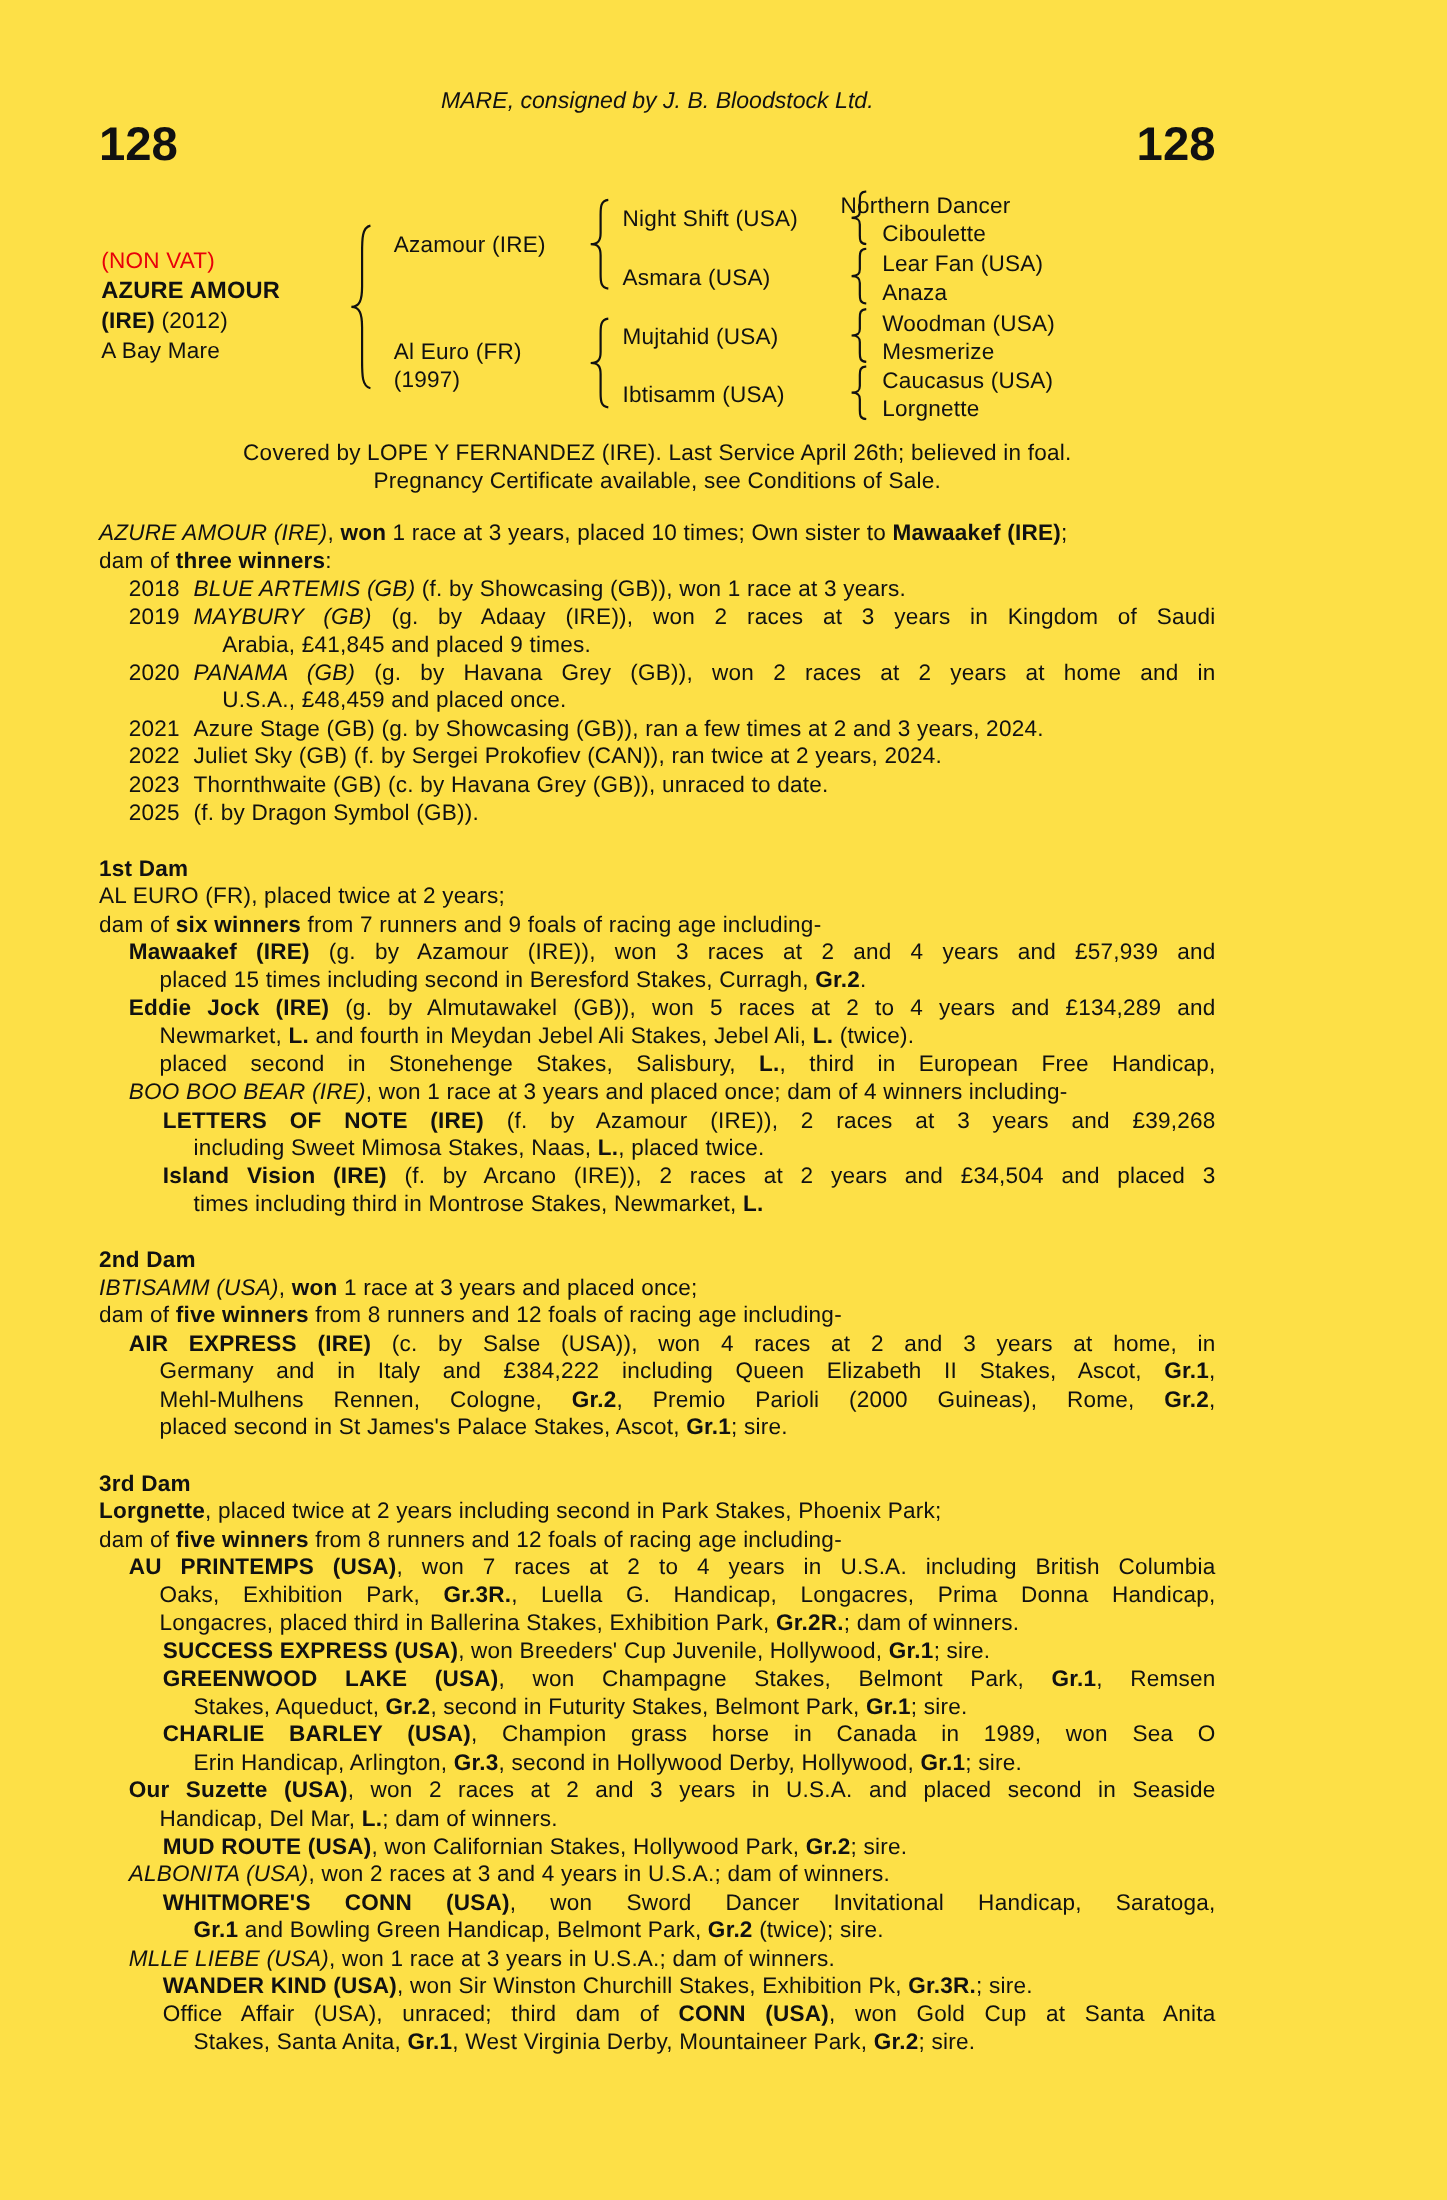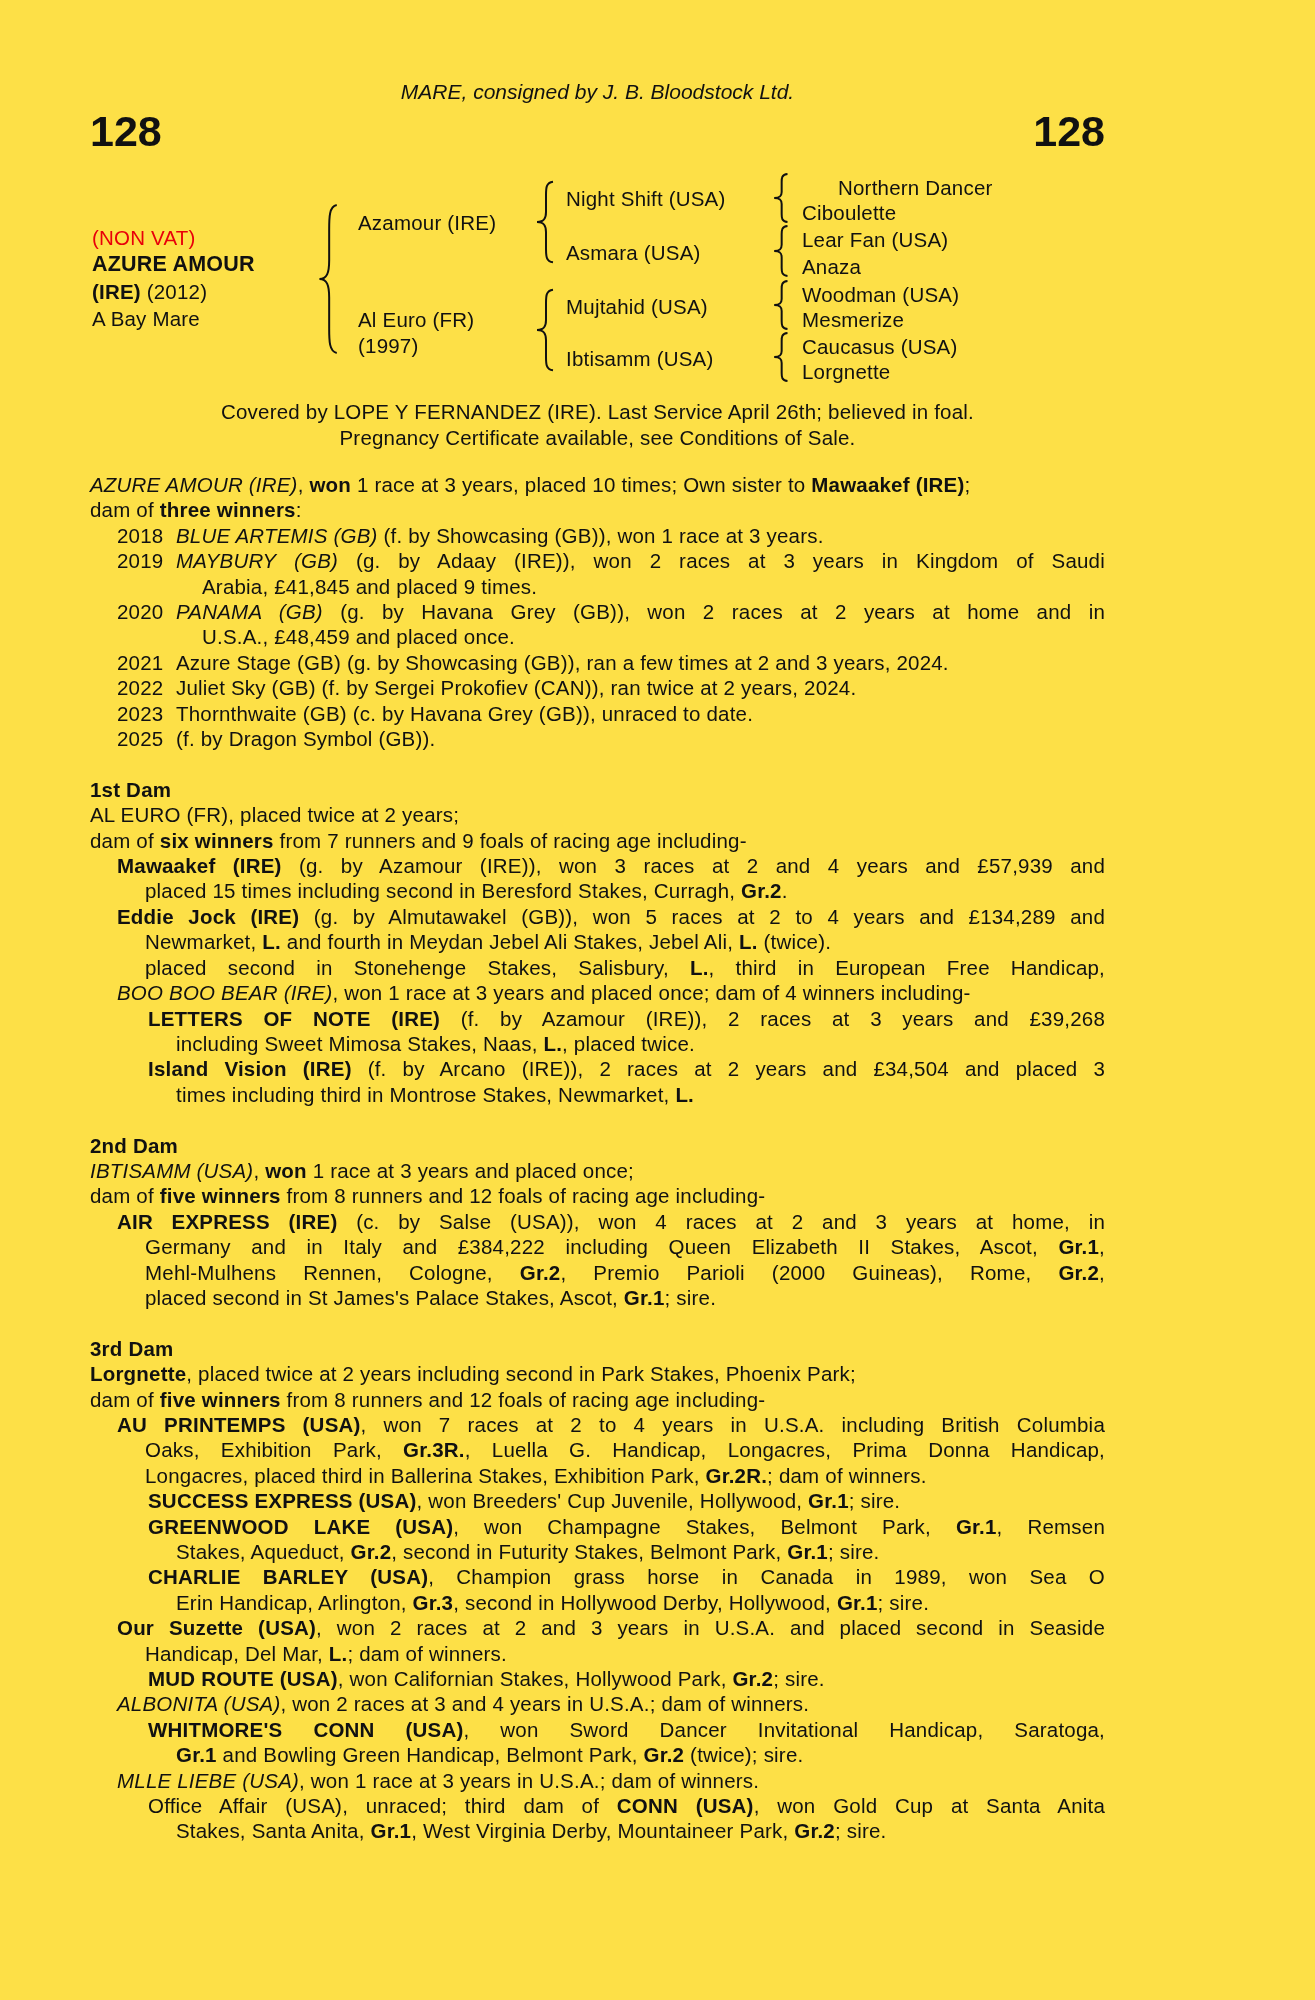--- a/index.html
+++ b/index.html
@@ -59,21 +59,21 @@
 
     <div class="pt" style="left:358px;top:211px;">Azamour (IRE)</div>
     <div class="pt" style="left:358px;top:308px;">Al Euro (FR)</div>
     <div class="pt" style="left:358px;top:334px;">(1997)</div>
 
     <div class="pt" style="left:566px;top:187px;">Night Shift (USA)</div>
     <div class="pt" style="left:566px;top:241px;">Asmara (USA)</div>
     <div class="pt" style="left:566px;top:295px;">Mujtahid (USA)</div>
     <div class="pt" style="left:566px;top:347px;">Ibtisamm (USA)</div>
 
-    <div class="pt" style="left:838px;top:176px;">Northern Dancer</div>
+    <div class="pt" style="left:764px;top:176px;">Northern Dancer</div>
     <div class="pt" style="left:802px;top:201px;">Ciboulette</div>
     <div class="pt" style="left:802px;top:228px;">Lear Fan (USA)</div>
     <div class="pt" style="left:802px;top:255px;">Anaza</div>
     <div class="pt" style="left:802px;top:283px;">Woodman (USA)</div>
     <div class="pt" style="left:802px;top:308px;">Mesmerize</div>
     <div class="pt" style="left:802px;top:335px;">Caucasus (USA)</div>
     <div class="pt" style="left:802px;top:360px;">Lorgnette</div>
 
     <div class="brace" style="left:314px;top:202px;width:26px;height:154px;">
       <svg viewBox="0 0 24 100" preserveAspectRatio="none">
@@ -160,17 +160,18 @@
       <div class="ln d2c"><span class="s-n">Stakes, Aqueduct, </span><span class="s-b">Gr.2</span><span class="s-n">, second in Futurity Stakes, Belmont Park, </span><span class="s-b">Gr.1</span><span class="s-n">; sire.</span></div>
       <div class="ln d2 just"><span class="s-b">CHARLIE BARLEY (USA)</span><span class="s-n">, Champion grass horse in Canada in 1989, won Sea O</span></div>
       <div class="ln d2c"><span class="s-n">Erin Handicap, Arlington, </span><span class="s-b">Gr.3</span><span class="s-n">, second in Hollywood Derby, Hollywood, </span><span class="s-b">Gr.1</span><span class="s-n">; sire.</span></div>
       <div class="ln d1 just"><span class="s-b">Our Suzette (USA)</span><span class="s-n">, won 2 races at 2 and 3 years in U.S.A. and placed second in Seaside</span></div>
       <div class="ln d1c"><span class="s-n">Handicap, Del Mar, </span><span class="s-b">L.</span><span class="s-n">; dam of winners.</span></div>
       <div class="ln d2"><span class="s-b">MUD ROUTE (USA)</span><span class="s-n">, won Californian Stakes, Hollywood Park, </span><span class="s-b">Gr.2</span><span class="s-n">; sire.</span></div>
       <div class="ln d1"><span class="s-i">ALBONITA (USA)</span><span class="s-n">, won 2 races at 3 and 4 years in U.S.A.; dam of winners.</span></div>
       <div class="ln d2 just"><span class="s-b">WHITMORE'S CONN (USA)</span><span class="s-n">, won Sword Dancer Invitational Handicap, Saratoga,</span></div>
       <div class="ln d2c"><span class="s-b">Gr.1</span><span class="s-n"> and Bowling Green Handicap, Belmont Park, </span><span class="s-b">Gr.2</span><span class="s-n"> (twice); sire.</span></div>
       <div class="ln d1"><span class="s-i">MLLE LIEBE (USA)</span><span class="s-n">, won 1 race at 3 years in U.S.A.; dam of winners.</span></div>
+      <div class="ln d2"><span class="s-b">WANDER KIND (USA)</span><span class="s-n">, won Sir Winston Churchill Stakes, Exhibition Pk, </span><span class="s-b">Gr.3R.</span><span class="s-n">; sire.</span></div>
       <div class="ln d2 just"><span class="s-n">Office Affair (USA), unraced; third dam of </span><span class="s-b">CONN (USA)</span><span class="s-n">, won Gold Cup at Santa Anita</span></div>
       <div class="ln d2c"><span class="s-n">Stakes, Santa Anita, </span><span class="s-b">Gr.1</span><span class="s-n">, West Virginia Derby, Mountaineer Park, </span><span class="s-b">Gr.2</span><span class="s-n">; sire.</span></div>
     </div>
 
 </div>
 
 </body></html>

